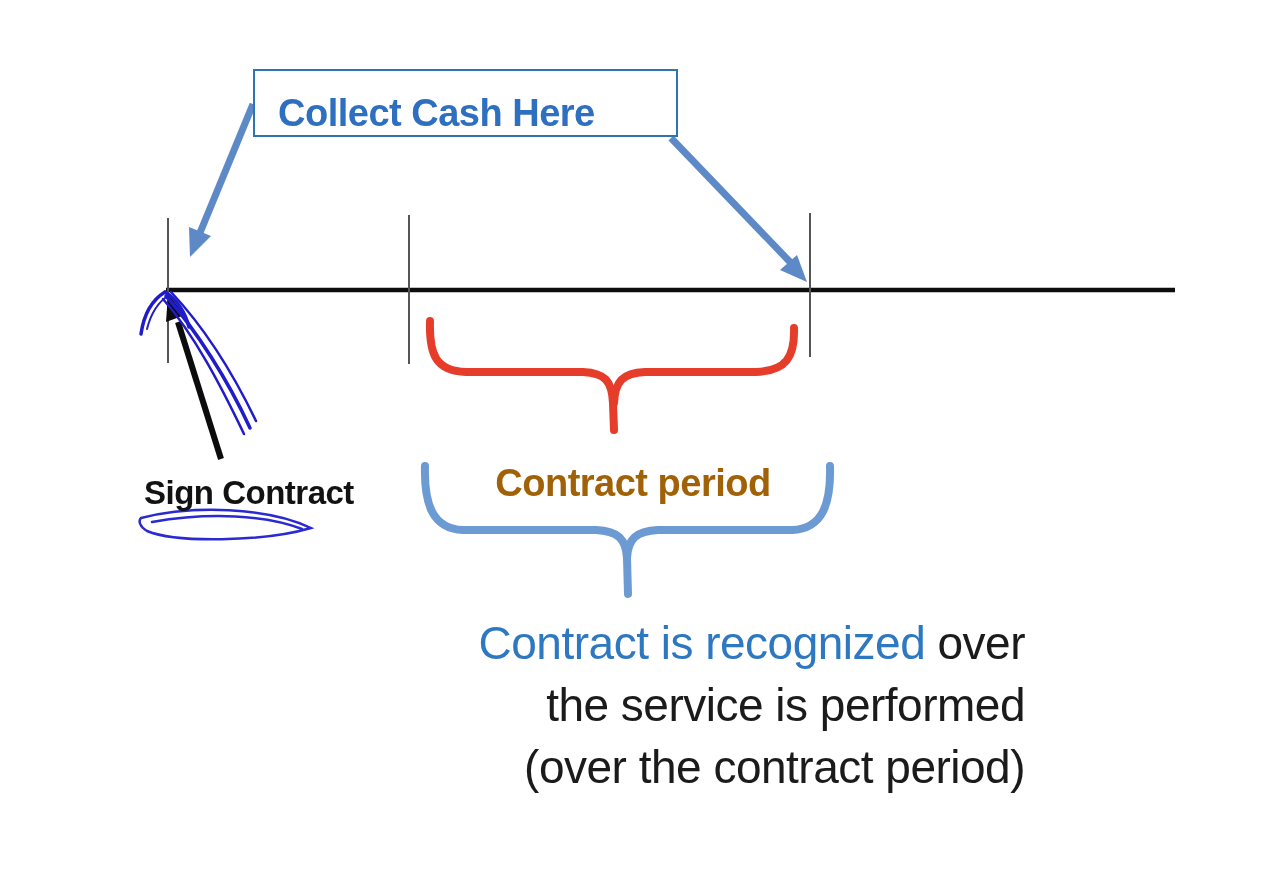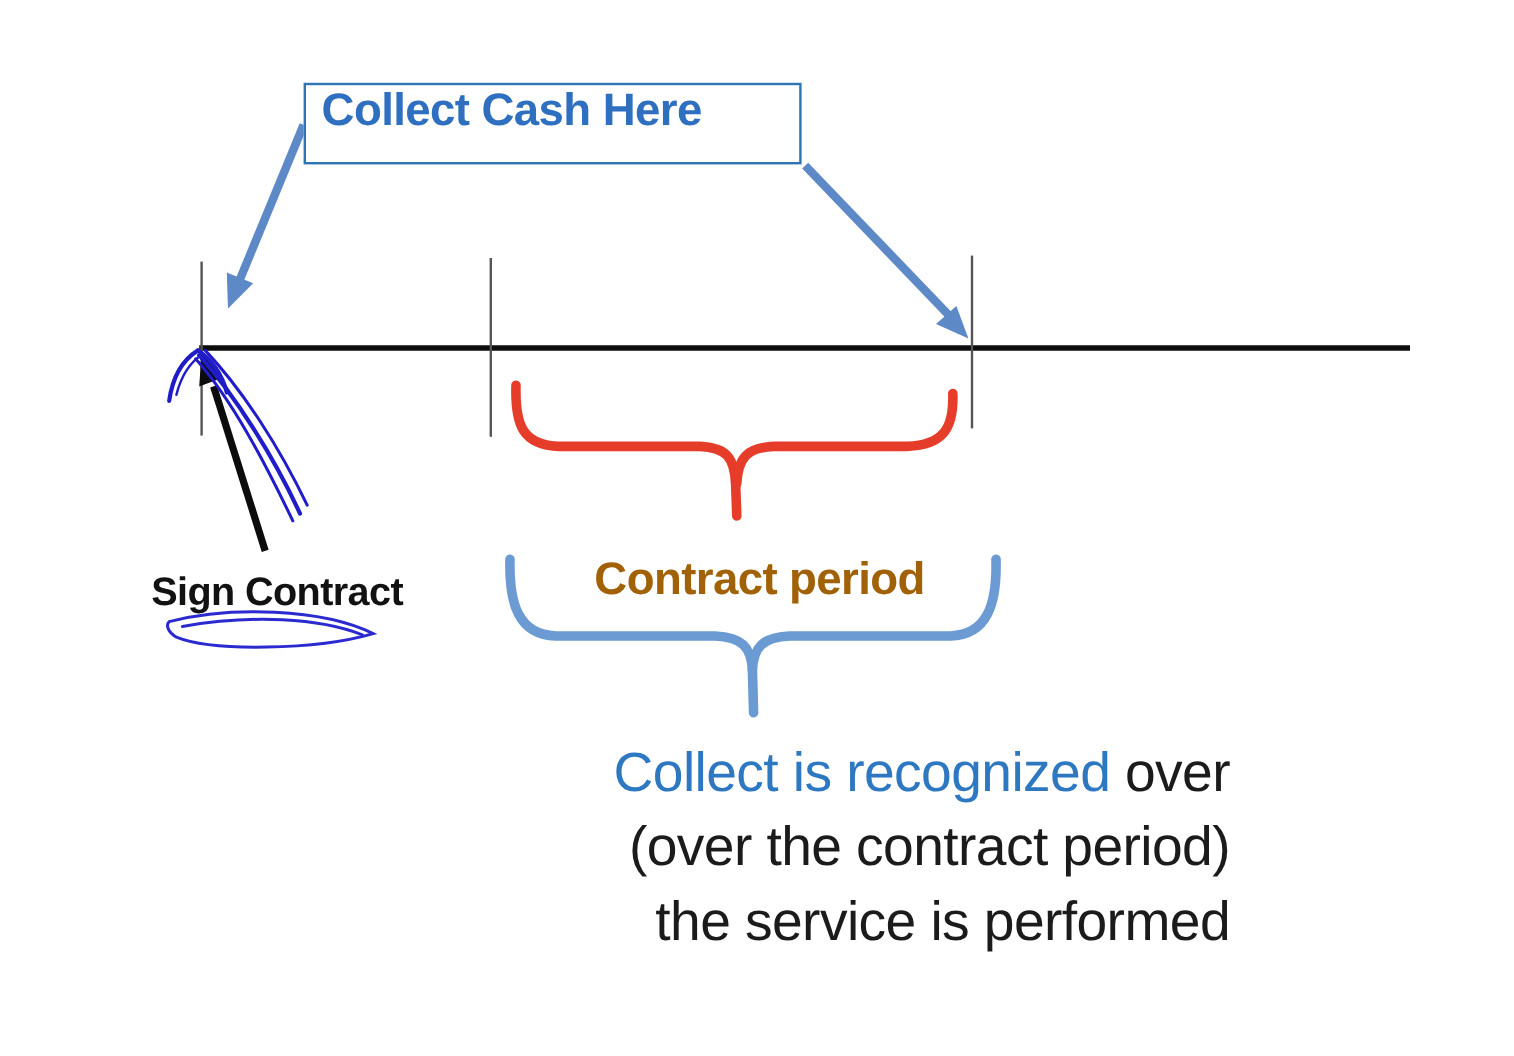--- a/index.html
+++ b/index.html
@@ -16,30 +16,30 @@
     left: 0; top: 0;
     width: 1262px; height: 880px;
   }
   .callout-box {
     position: absolute;
     left: 253px; top: 69px;
     width: 398px; height: 64px;
     border: 2px solid #2e74b5;
     background: #ffffff;
     display: flex;
-    align-items: flex-start;
-    padding-left: 13px;
+    align-items: flex-end;
+    padding-left: 23px;
     font-weight: bold;
     font-size: 38px;
     letter-spacing: -0.5px;
     color: #2e6fc0;
   }
   .sign-contract-label {
     position: absolute;
-    left: 126px; top: 474px;
+    left: 144px; top: 474px;
     font-weight: bold;
     font-size: 33px;
     letter-spacing: -0.5px;
     color: #121212;
     white-space: nowrap;
   }
   .contract-period-label {
     position: absolute;
     left: 450px; top: 462px;
     width: 366px;
@@ -118,19 +118,19 @@
   <div class="callout-box">
     <span>Collect Cash Here</span>
   </div>
 
   <div class="sign-contract-label">Sign Contract</div>
 
   <div class="contract-period-label">Contract period</div>
 
   <div class="revenue-note">
     <div>
-      <span class="highlight">Collect is recognized</span><span> over</span>
+      <span class="highlight">Contract is recognized</span><span> over</span>
     </div>
+    <div>the service is performed</div>
     <div>(over the contract period)</div>
-    <div>the service is performed</div>
   </div>
 
 </div>
 
 </body></html>

